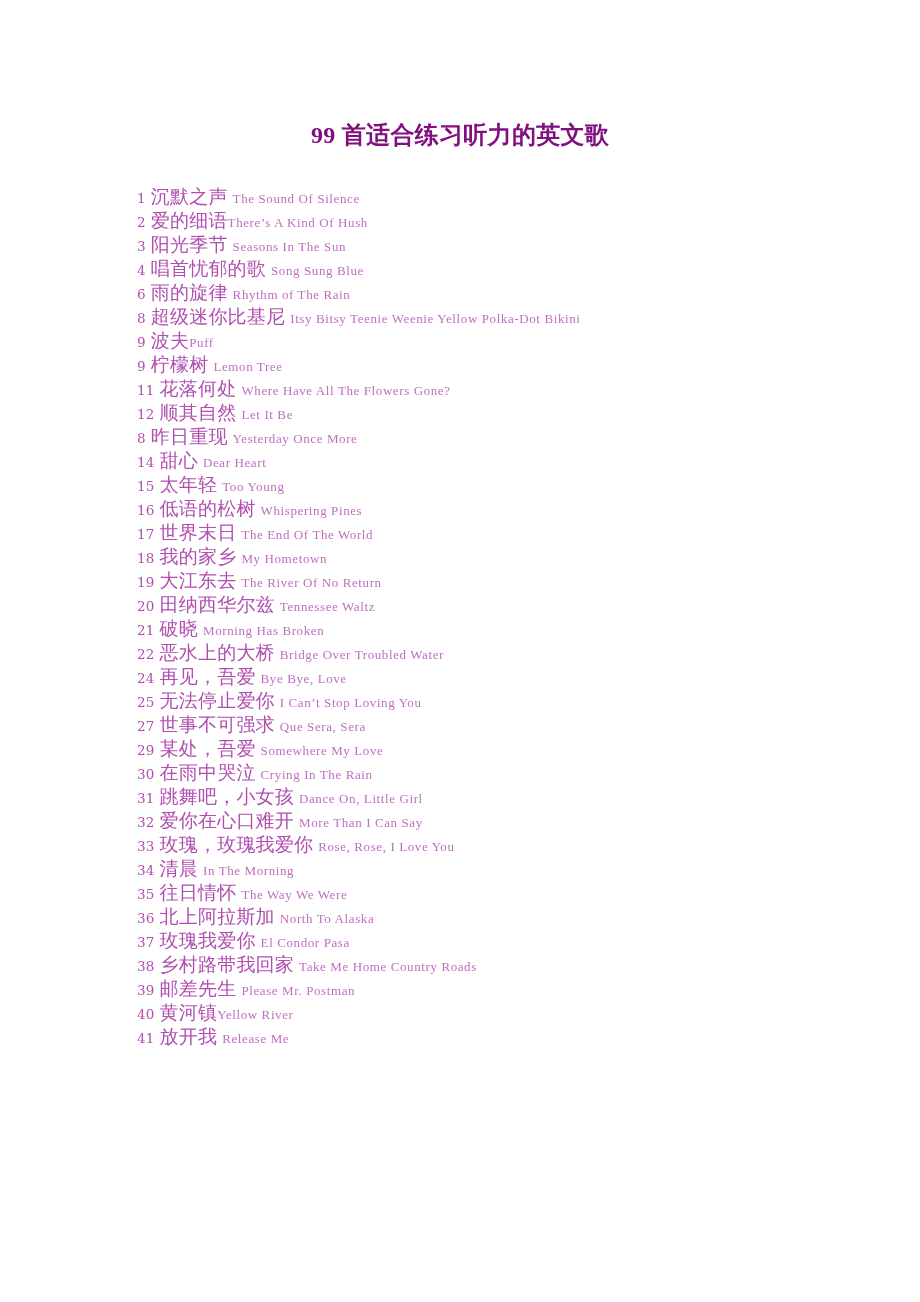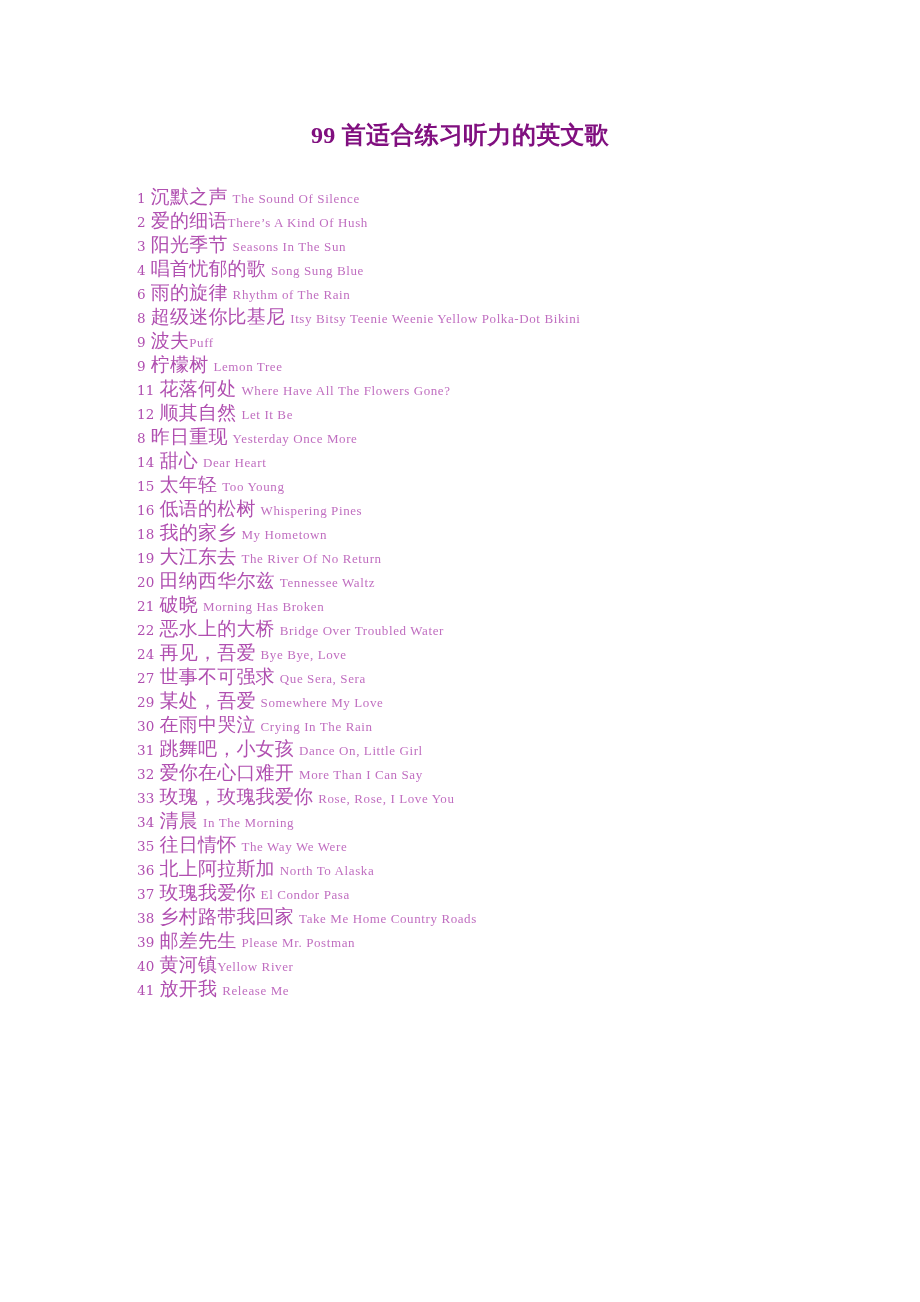--- a/index.html
+++ b/index.html
@@ -90,26 +90,28 @@
       <li class="song-item"><span class="song-index">6</span><span class="sp"></span><span class="song-cn">雨的旋律</span><span class="sp"></span><span class="song-en">Rhythm of The Rain</span></li>
       <li class="song-item"><span class="song-index">8</span><span class="sp"></span><span class="song-cn">超级迷你比基尼</span><span class="sp"></span><span class="song-en">Itsy Bitsy Teenie Weenie Yellow Polka-Dot Bikini</span></li>
       <li class="song-item"><span class="song-index">9</span><span class="sp"></span><span class="song-cn">波夫</span><span class="sp-none"></span><span class="song-en">Puff</span></li>
       <li class="song-item"><span class="song-index">9</span><span class="sp"></span><span class="song-cn">柠檬树</span><span class="sp"></span><span class="song-en">Lemon Tree</span></li>
       <li class="song-item"><span class="song-index">11</span><span class="sp"></span><span class="song-cn">花落何处</span><span class="sp"></span><span class="song-en">Where Have All The Flowers Gone?</span></li>
       <li class="song-item"><span class="song-index">12</span><span class="sp"></span><span class="song-cn">顺其自然</span><span class="sp"></span><span class="song-en">Let It Be</span></li>
       <li class="song-item"><span class="song-index">8</span><span class="sp"></span><span class="song-cn">昨日重现</span><span class="sp"></span><span class="song-en">Yesterday Once More</span></li>
       <li class="song-item"><span class="song-index">14</span><span class="sp"></span><span class="song-cn">甜心</span><span class="sp"></span><span class="song-en">Dear Heart</span></li>
       <li class="song-item"><span class="song-index">15</span><span class="sp"></span><span class="song-cn">太年轻</span><span class="sp"></span><span class="song-en">Too Young</span></li>
       <li class="song-item"><span class="song-index">16</span><span class="sp"></span><span class="song-cn">低语的松树</span><span class="sp"></span><span class="song-en">Whispering Pines</span></li>
+      <li class="song-item"><span class="song-index">17</span><span class="sp"></span><span class="song-cn">世界末日</span><span class="sp"></span><span class="song-en">The End Of The World</span></li>
       <li class="song-item"><span class="song-index">18</span><span class="sp"></span><span class="song-cn">我的家乡</span><span class="sp"></span><span class="song-en">My Hometown</span></li>
       <li class="song-item"><span class="song-index">19</span><span class="sp"></span><span class="song-cn">大江东去</span><span class="sp"></span><span class="song-en">The River Of No Return</span></li>
       <li class="song-item"><span class="song-index">20</span><span class="sp"></span><span class="song-cn">田纳西华尔兹</span><span class="sp"></span><span class="song-en">Tennessee Waltz</span></li>
       <li class="song-item"><span class="song-index">21</span><span class="sp"></span><span class="song-cn">破晓</span><span class="sp"></span><span class="song-en">Morning Has Broken</span></li>
       <li class="song-item"><span class="song-index">22</span><span class="sp"></span><span class="song-cn">恶水上的大桥</span><span class="sp"></span><span class="song-en">Bridge Over Troubled Water</span></li>
       <li class="song-item"><span class="song-index">24</span><span class="sp"></span><span class="song-cn">再见，吾爱</span><span class="sp"></span><span class="song-en">Bye Bye, Love</span></li>
+      <li class="song-item"><span class="song-index">25</span><span class="sp"></span><span class="song-cn">无法停止爱你</span><span class="sp"></span><span class="song-en">I Can’t Stop Loving You</span></li>
       <li class="song-item"><span class="song-index">27</span><span class="sp"></span><span class="song-cn">世事不可强求</span><span class="sp"></span><span class="song-en">Que Sera, Sera</span></li>
       <li class="song-item"><span class="song-index">29</span><span class="sp"></span><span class="song-cn">某处，吾爱</span><span class="sp"></span><span class="song-en">Somewhere My Love</span></li>
       <li class="song-item"><span class="song-index">30</span><span class="sp"></span><span class="song-cn">在雨中哭泣</span><span class="sp"></span><span class="song-en">Crying In The Rain</span></li>
       <li class="song-item"><span class="song-index">31</span><span class="sp"></span><span class="song-cn">跳舞吧，小女孩</span><span class="sp"></span><span class="song-en">Dance On, Little Girl</span></li>
       <li class="song-item"><span class="song-index">32</span><span class="sp"></span><span class="song-cn">爱你在心口难开</span><span class="sp"></span><span class="song-en">More Than I Can Say</span></li>
       <li class="song-item"><span class="song-index">33</span><span class="sp"></span><span class="song-cn">玫瑰，玫瑰我爱你</span><span class="sp"></span><span class="song-en">Rose, Rose, I Love You</span></li>
       <li class="song-item"><span class="song-index">34</span><span class="sp"></span><span class="song-cn">清晨</span><span class="sp"></span><span class="song-en">In The Morning</span></li>
       <li class="song-item"><span class="song-index">35</span><span class="sp"></span><span class="song-cn">往日情怀</span><span class="sp"></span><span class="song-en">The Way We Were</span></li>
       <li class="song-item"><span class="song-index">36</span><span class="sp"></span><span class="song-cn">北上阿拉斯加</span><span class="sp"></span><span class="song-en">North To Alaska</span></li>
       <li class="song-item"><span class="song-index">37</span><span class="sp"></span><span class="song-cn">玫瑰我爱你</span><span class="sp"></span><span class="song-en">El Condor Pasa</span></li>

